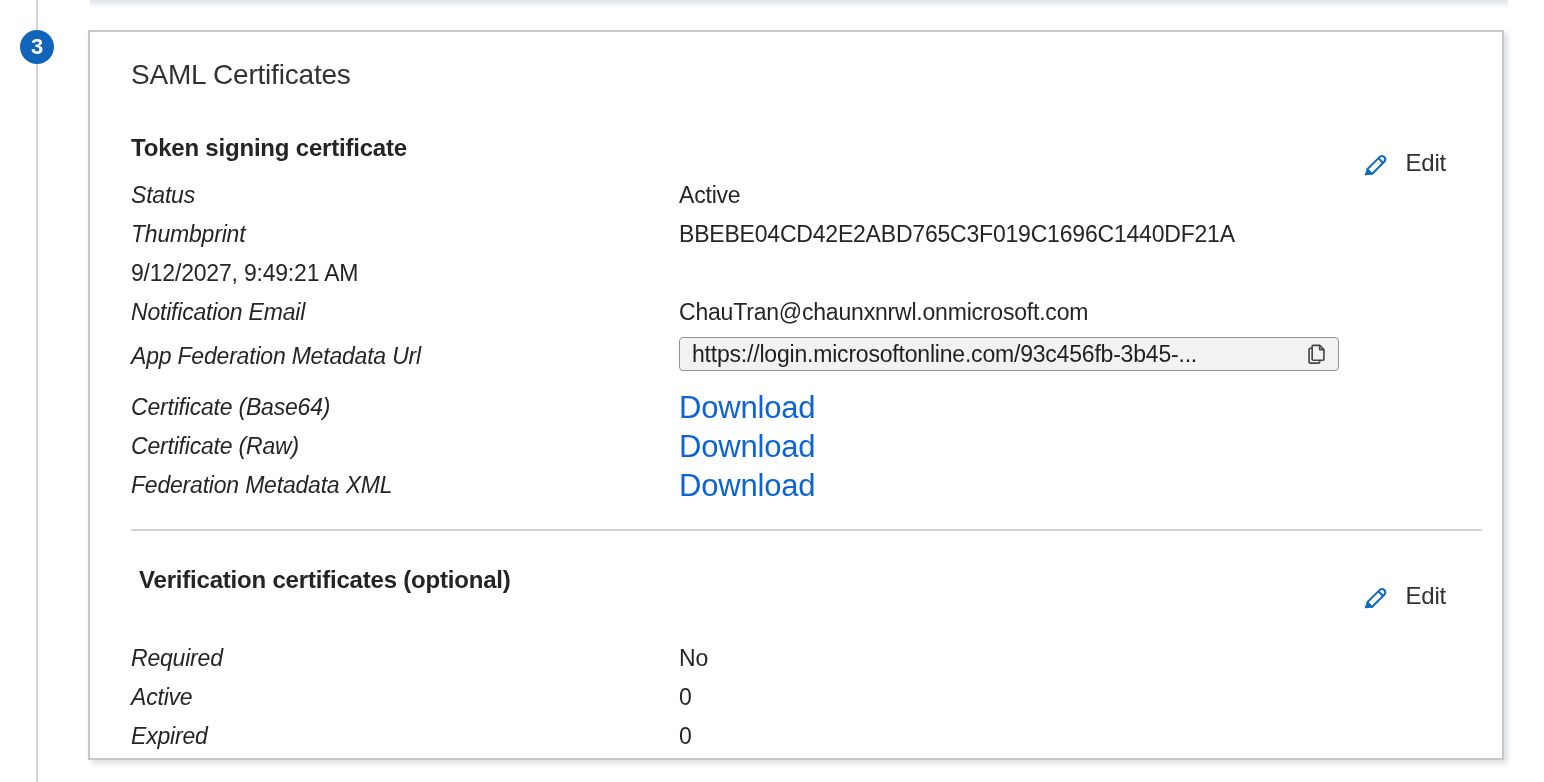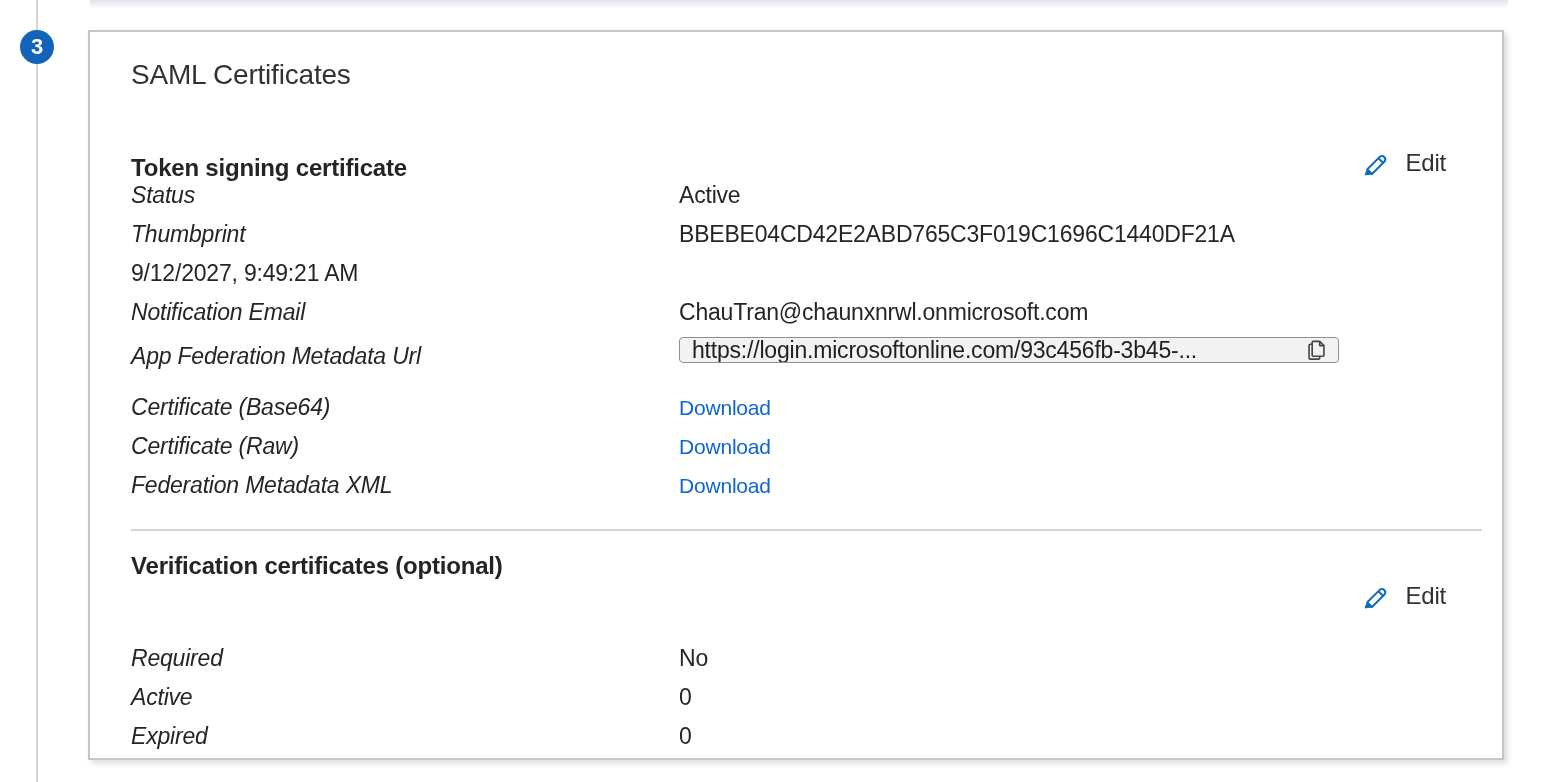--- a/index.html
+++ b/index.html
@@ -62,22 +62,22 @@
     color: #333231;
   }
 
   .section-heading {
     position: absolute;
     left: 41px;
     font-size: 24px;
     font-weight: bold;
     color: #252423;
   }
-  .sec1-heading { top: 102px; margin-top: 20px; }
-  .sec2-heading { top: 520px; }
+  .sec1-heading { top: 102px; }
+  .sec2-heading { top: 534px; margin-left: 8px; }
 
   .edit-btn {
     position: absolute;
     right: 56px;
     background: none; border: none;
     display: flex; align-items: center;
     gap: 15px;
     font-family: "Liberation Sans", sans-serif;
     font-size: 24px;
     color: #323130;
@@ -97,21 +97,21 @@
     align-items: flex-start;
     font-size: 23px;
   }
   .row-label { width: 548px; flex: 0 0 548px; color: #262524; line-height: 29px; font-style: italic; }
   .row-value { color: #262524; line-height: 29px; }
 
   .row-url { height: 56px; }
   .row-url .row-label { line-height: 39px; }
 
   .url-box {
-    width: 660px; height: 26px;
+    width: 660px; height: 34px;
     background: #f2f2f2;
     border: 1px solid #919191;
     border-radius: 4px;
     display: flex; align-items: center;
     padding-left: 12px; padding-right: 8px;
     overflow: hidden;
     cursor: text;
   }
   .url-text {
     flex: 1;
@@ -121,21 +121,21 @@
     overflow: hidden;
   }
   .copy-btn {
     background: none; border: none;
     padding: 0; margin-left: 6px;
     display: flex; align-items: center;
     cursor: pointer;
   }
 
   .dl-link {
-    font-size: 21px;
+    font-size: 31px;
     line-height: 29px;
     color: #0d64d2;
     text-decoration: none;
     cursor: pointer;
   }
 
   .divider {
     position: absolute;
     left: 41px; top: 497px;
     width: 1351px; height: 2px;

